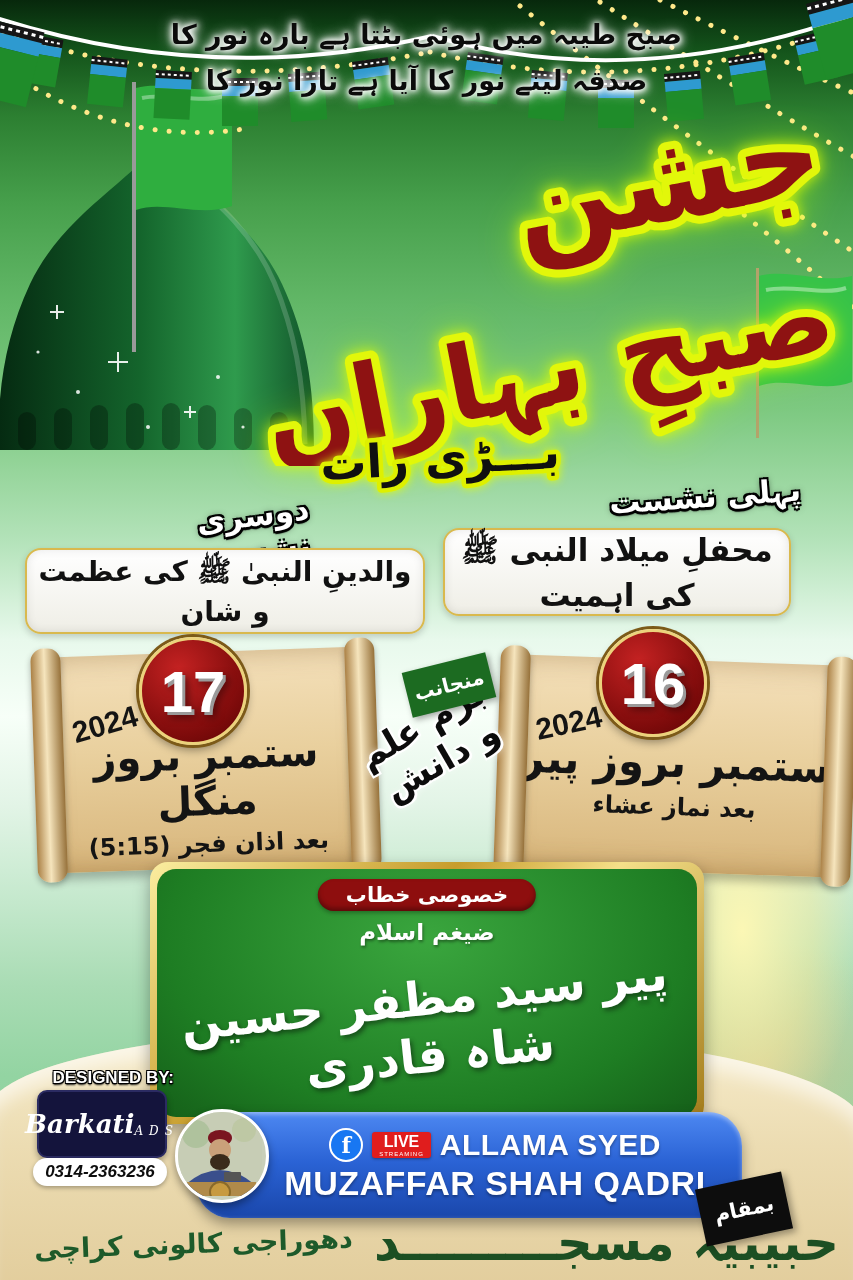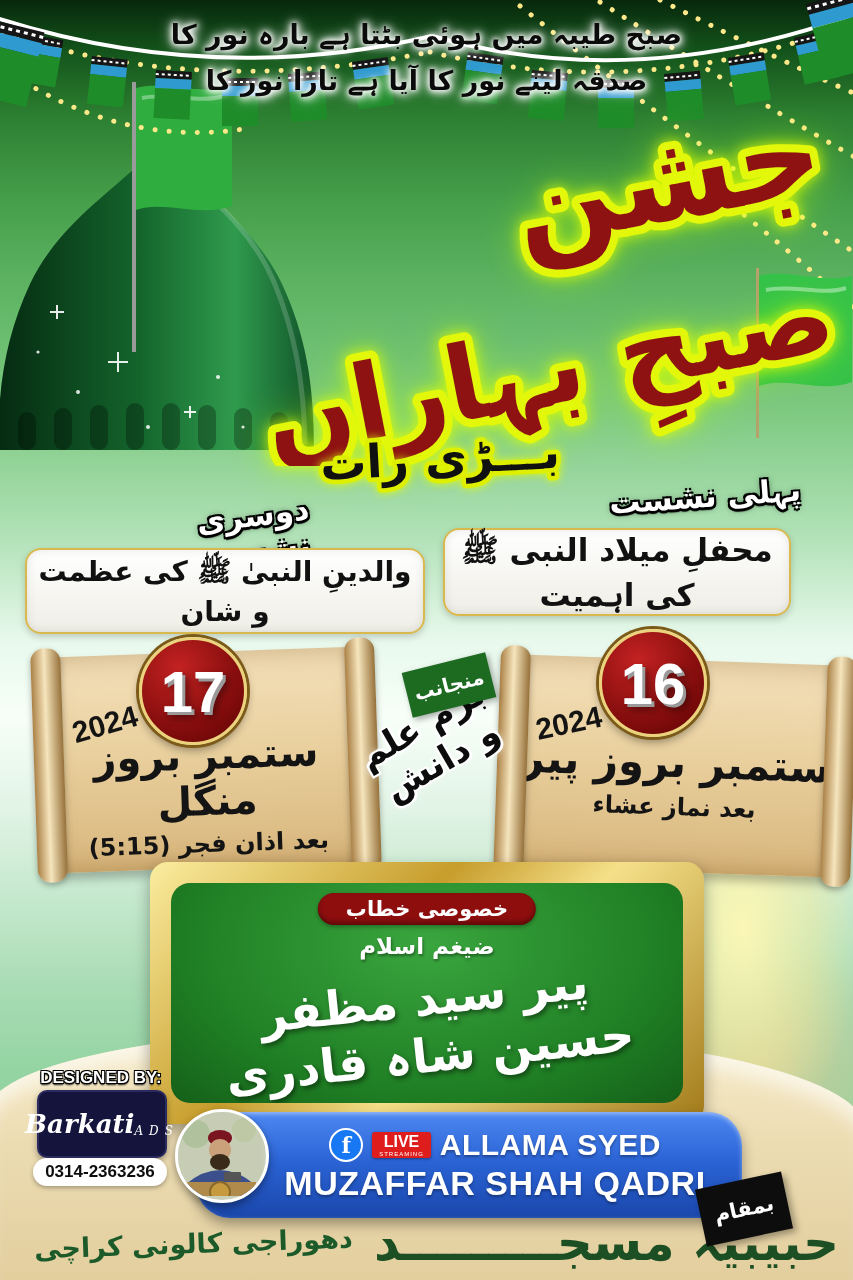--- a/index.html
+++ b/index.html
@@ -85,21 +85,21 @@
     text-shadow:-2px -2px 0 #fff,2px -2px 0 #fff,-2px 2px 0 #fff,2px 2px 0 #fff,0 0 8px #fff;
   }
 
   
   .beam{position:absolute;left:668px;top:840px;width:185px;height:300px;z-index:2;
     background:radial-gradient(ellipse at 40% 30%,rgba(255,248,180,.95) 0%,rgba(255,240,160,.45) 45%,rgba(255,240,160,0) 75%);}
   .warm{position:absolute;left:590px;top:940px;width:263px;height:230px;z-index:1;
     background:radial-gradient(ellipse at 65% 55%,rgba(220,200,150,.75),rgba(220,200,150,0) 70%);}
   .panel-frame{
     position:absolute;left:150px;top:862px;width:554px;height:262px;z-index:6;
-    border-radius:18px;padding:21px;box-sizing:border-box;
+    border-radius:18px;padding:7px;box-sizing:border-box;
     background:linear-gradient(135deg,#fbeda0,#c79d2c 38%,#f5e089 58%,#a27a19);
     box-shadow:0 7px 16px rgba(0,0,0,.35);
   }
   .panel-inner{
     width:100%;height:100%;border-radius:19px;position:relative;overflow:hidden;
     background:radial-gradient(ellipse at 50% 28%,#3aa63e,#1e7d23 68%,#155f19);
   }
   .speech-badge{
     position:absolute;top:10px;left:50%;transform:translateX(-50%);
     background:#8e0e0e;border-radius:18px;padding:4px 28px;white-space:nowrap;
@@ -114,32 +114,32 @@
     text-shadow:2px 3px 5px rgba(0,0,0,.45);
   }
 
   
   .sand{position:absolute;left:-12px;top:1028px;width:877px;height:262px;z-index:3;
     background:linear-gradient(180deg,#f7edcc 0%,#ecdcb2 45%,#e2cd9c 100%);
     border-radius:52% 62% 0 0 / 95px 115px 0 0;
     box-shadow:inset 0 14px 18px rgba(255,255,255,.6);}
 
   
-  .des-label{position:absolute;left:28px;top:1068px;width:146px;z-index:7;text-align:center;
+  .des-label{position:absolute;left:28px;top:1068px;width:146px;z-index:7;text-align:right;
     font-weight:bold;font-size:17px;color:#fff;
     text-shadow:-1px -1px 0 #000,1px -1px 0 #000,-1px 1px 0 #000,1px 1px 0 #000,0 2px 2px #000;}
   .des-box{position:absolute;left:37px;top:1090px;width:126px;height:64px;z-index:7;
     background:#14143c;border:2px solid #2b2b62;border-radius:10px;
     display:flex;flex-direction:row;align-items:center;justify-content:center;
     box-shadow:0 3px 6px rgba(0,0,0,.35);}
   .des-brand{font-family:"DejaVu Serif",serif;font-style:italic;font-weight:bold;font-size:26px;color:#fff;line-height:1;}
   .des-sub{font-family:"DejaVu Serif",serif;font-style:italic;font-size:12px;color:#fff;letter-spacing:6px;margin-top:14px;}
   .des-phone{position:absolute;left:33px;top:1158px;width:134px;height:28px;z-index:7;
     background:#fff;border-radius:14px;display:flex;align-items:center;justify-content:center;
-    font-weight:bold;font-size:17px;color:#0d0d0d;box-shadow:0 2px 4px rgba(0,0,0,.3);}
+    font-weight:bold;font-size:17px;color:#0d0d0d;box-shadow:0 2px 4px rgba(0,0,0,.3);font-style:italic;}
 
   
   .banner{position:absolute;left:196px;top:1112px;width:546px;height:106px;z-index:6;
     border-radius:34px;
     background:linear-gradient(180deg,#4d88f2 0%,#2a62d4 48%,#1a47ab 100%);
     box-shadow:0 6px 13px rgba(0,0,0,.35),inset 0 2px 5px rgba(255,255,255,.45);
     display:flex;flex-direction:column;align-items:center;justify-content:center;gap:2px;
     padding-left:52px;box-sizing:border-box;}
   .banner-row{display:flex;align-items:center;gap:9px;}
   .fb-circle{width:30px;height:30px;border-radius:50%;background:#1877f2;border:2px solid #fff;

